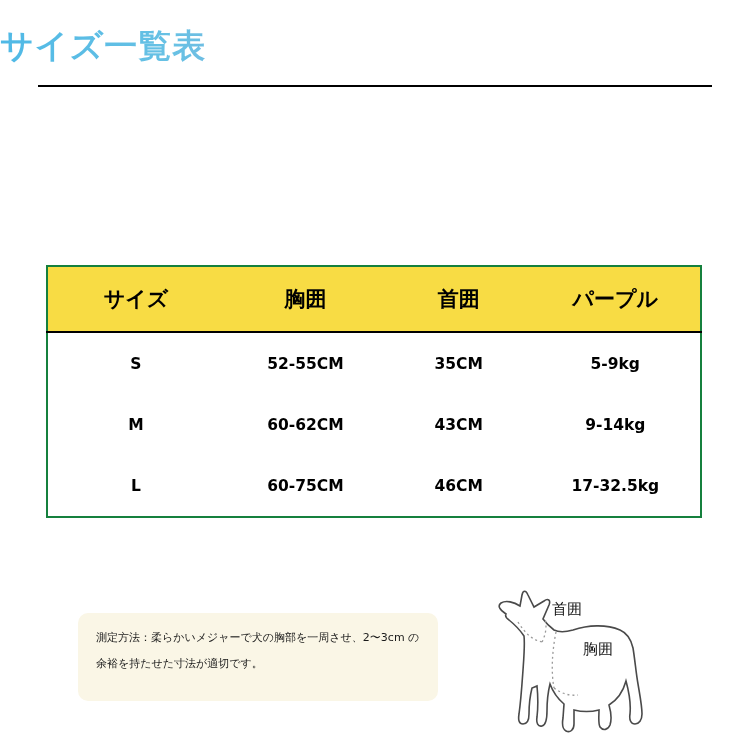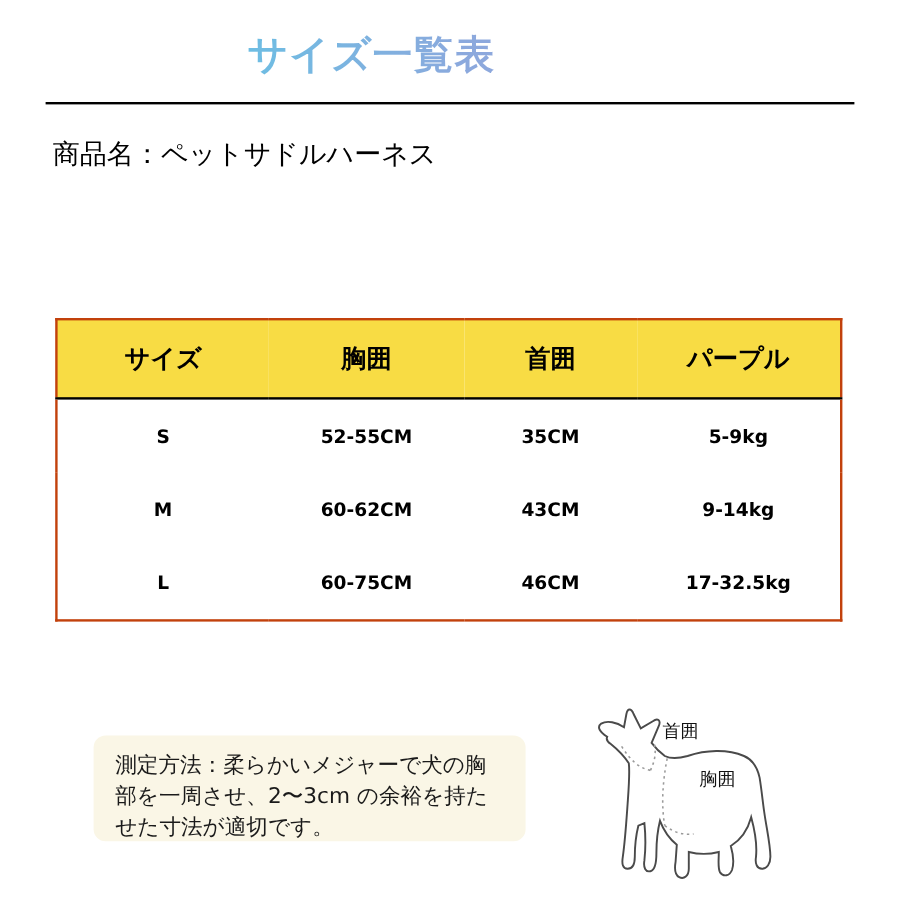--- a/index.html
+++ b/index.html
@@ -15,21 +15,20 @@
     font-family: "DejaVu Sans", "Liberation Sans", sans-serif;
     color: #111111;
   }
 
   
   #title {
     position: absolute;
     left: 0;
     top: 24px;
     width: 619px;
-    text-align: center;
     font-size: 33px;
     font-weight: 700;
     letter-spacing: 1px;
     background: linear-gradient(90deg, #4fb9e6 0%, #68c1e4 28%, #8ba9dd 62%, #9fa0d8 100%);
     -webkit-background-clip: text;
     background-clip: text;
     color: transparent;
     -webkit-text-fill-color: transparent;
   }
 
@@ -56,21 +55,21 @@
     white-space: nowrap;
     color: #000000;
   }
 
   
   #size-table {
     position: absolute;
     left: 46px;
     top: 265px;
     width: 656px;
-    border: 2px solid #c2410c;
+    border: 2px solid #15803d;
     border-collapse: collapse;
     table-layout: fixed;
   }
   #size-table thead tr {
     background: #F8DC44;
   }
   #size-table th {
     border: none;
     border-bottom: 2px solid #000000;
     font-size: 21px;
@@ -98,21 +97,21 @@
     left: 78px;
     top: 613px;
     width: 360px;
     height: 88px;
     background: #FAF6E6;
     border-radius: 10px;
     box-sizing: border-box;
     padding: 12px 16px 0 18px;
   }
   #note-text {
-    font-size: 18px;
+    font-size: 11px;
     line-height: 26px;
     color: #1a1a1a;
   }
 
   
   #dog-figure {
     position: absolute;
     left: 470px;
     top: 578px;
     width: 260px;
@@ -140,21 +139,20 @@
   #label-chest { left: 113px; top: 62px; }
 </style>
 </head>
 <body>
 
 <div id="title">サイズ一覧表</div>
 
 <div id="divider"></div>
 
 <div id="info">
-  <div class="info-line">商品名：ペットサドルハーネス</div>
 </div>
 
 <table id="size-table">
   <thead>
     <tr>
       <th class="col-size">サイズ</th>
       <th class="col-chest">胸囲</th>
       <th class="col-neck">首囲</th>
       <th class="col-weight">パープル</th>
     </tr>

